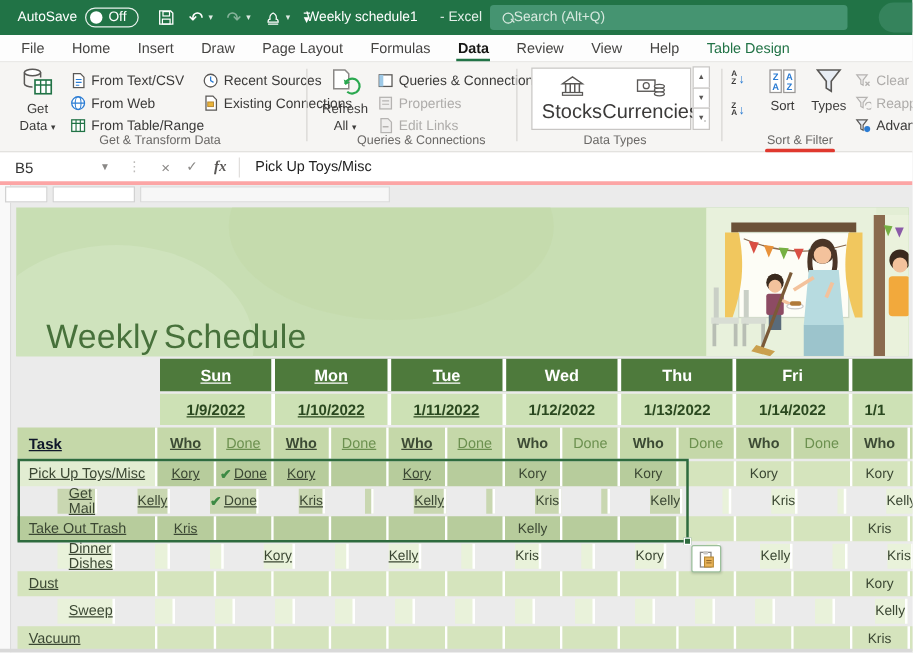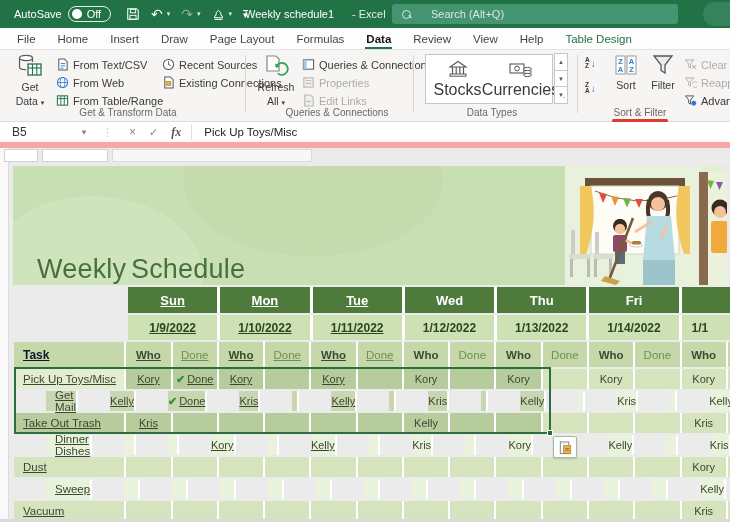--- a/index.html
+++ b/index.html
@@ -13,21 +13,21 @@
   .as-pill { display:flex; align-items:center; gap:5px; border:1px solid #e8f1ec; border-radius:9px; padding:1px 9px 1px 3px; height:16px; cursor:pointer; }
   .as-dot { width:10px; height:10px; border-radius:50%; background:#fff; }
   .qat { position:absolute; left:126px; top:3px; display:flex; align-items:center; gap:11px; height:22px; color:#fff; }
   .qat .glyph { font-size:14px; line-height:14px; }
   .dim { opacity:.45; }
   .carat { font-size:7px; opacity:.85; margin-left:-7px; }
   .qat-customize { font-size:9px; border-top:1px solid #fff; padding-top:1px; line-height:7px; }
   .tb-title { position:absolute; left:245px; top:8px; font-size:11px; color:#fff; }
   .tb-app { position:absolute; left:352px; top:8px; font-size:11px; color:#e4efe9; }
   .searchbox { position:absolute; left:392px; top:4px; width:286px; height:20px; background:#459471; border-radius:3px;
-               display:flex; align-items:center; gap:20px; padding-left:10px; color:#d7e9df; font-size:11px; cursor:text; }
+               display:flex; align-items:center; gap:0; padding-left:10px; color:#d7e9df; font-size:11px; cursor:text; }
   .mag { width:9px; height:9px; position:relative; flex:0 0 9px; }
   .mag::before { content:""; position:absolute; left:0; top:0; width:7px; height:7px; border:1.3px solid #d7e9df; border-radius:50%; }
   .mag::after { content:""; position:absolute; left:6px; top:6px; width:4px; height:1.3px; background:#d7e9df; transform:rotate(45deg); }
   .tb-blob { position:absolute; right:0; top:2px; width:27px; height:24px; background:#35835c; border-radius:12px 0 0 12px; }
 
   
   .tabrow { position:absolute; left:0; top:28px; width:730px; height:22px; background:#fdfdfd; border-bottom:1px solid #e4e2e0;
             display:flex; align-items:center; padding-left:6px; font-size:11.5px; color:#454442; }
   .tab { padding:0 11px; height:100%; display:flex; align-items:center; position:relative; cursor:pointer; }
   .tab.active { color:#161614; font-weight:bold; }
@@ -45,21 +45,21 @@
   .red-underline { position:absolute; left:612px; top:69px; width:56px; height:2.5px; background:#e0382e; border-radius:2px; }
   .gallery { position:absolute; left:425px; top:4px; width:128px; height:50px; background:#fff; border:1px solid #c8c6c4; display:flex; }
   .gal-item { width:63px; display:flex; flex-direction:column; align-items:center; justify-content:center; gap:3px; font-size:16px; cursor:pointer; }
   .gal-scroll { position:absolute; left:554px; top:4px; width:14px; height:50px; display:flex; flex-direction:column; }
   .gal-scroll div { flex:1; border:1px solid #c8c6c4; background:#fff; font-size:6px; color:#5a5856; display:flex; align-items:center; justify-content:center; margin-top:-1px; cursor:pointer; }
   .azbtn { position:absolute; display:flex; align-items:center; cursor:pointer; }
   .azletters { display:flex; flex-direction:column; font-size:6.5px; line-height:6px; font-weight:bold; color:#3b3a39; }
   .azarrow { color:#2b7cd3; font-size:10px; margin-left:1px; }
 
   
-  .fbar { position:absolute; left:0; top:122px; width:730px; height:26px; background:#fff; border-bottom:6px solid #fca5a5; display:flex; align-items:center; font-size:12px; color:#333; }
+  .fbar { position:absolute; left:0; top:122px; width:730px; height:26px; background:#fff; border-bottom:3px solid #fca5a5; display:flex; align-items:center; font-size:12px; color:#333; }
   .namebox { width:96px; height:100%; display:flex; align-items:center; padding-left:12px; position:relative; cursor:pointer; }
   .namebox .nb-carat { position:absolute; right:8px; font-size:8px; color:#8a8886; }
   .fbar-sep { width:1px; height:16px; background:#e1dfdd; }
   .fbar-dots { color:#bdbbb9; font-size:11px; padding:0 6px; }
   .fbtns { display:flex; align-items:center; gap:13px; padding:0 10px; color:#8a8886; }
   .fx { font-family:"Liberation Serif", serif; font-style:italic; font-weight:bold; color:#5a5856; }
   .formula-text { padding-left:12px; color:#222; font-size:11.5px; }
 
   
   .sheet { position:absolute; left:0; top:148px; width:730px; height:374px; background:#ebebeb; }
@@ -296,21 +296,21 @@
       <text x="6.5" y="19" font-size="7.5" fill="#2b7cd3" text-anchor="middle" font-weight="bold">A</text>
       <text x="17.5" y="11" font-size="7.5" fill="#2b7cd3" text-anchor="middle" font-weight="bold">A</text>
       <text x="17.5" y="19" font-size="7.5" fill="#2b7cd3" text-anchor="middle" font-weight="bold">Z</text>
     </svg>
     <span class="lbl">Sort</span>
   </div>
   <div class="bigbtn" style="left:646px; width:34px;">
     <svg width="24" height="24" viewBox="0 0 24 24">
       <path d="M3 3 H21 L14 12 V20 L10 17.5 V12 Z" fill="#e8edf4" stroke="#5a5856" stroke-width="1.3"></path>
     </svg>
-    <span class="lbl">Filter</span>
+    <span class="lbl">Types</span>
   </div>
   <div class="smallbtn disabled" style="left:684px; top:6px;">
     <svg width="13" height="13" viewBox="0 0 14 14">
       <path d="M1.5 2 H10.5 L7 6.5 V11 L5 9.8 V6.5 Z" fill="#f0efee" stroke="#b5b3b1" stroke-width="1"></path>
       <path d="M9 8 l3.5 3.5 M12.5 8 L9 11.5" stroke="#b5b3b1" stroke-width="1.2"></path>
     </svg>
     <span>Clear</span>
   </div>
   <div class="smallbtn disabled" style="left:684px; top:24px;">
     <svg width="13" height="13" viewBox="0 0 14 14">

